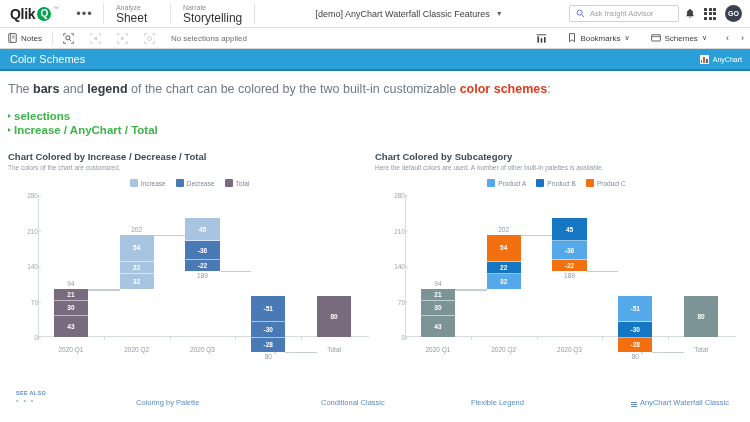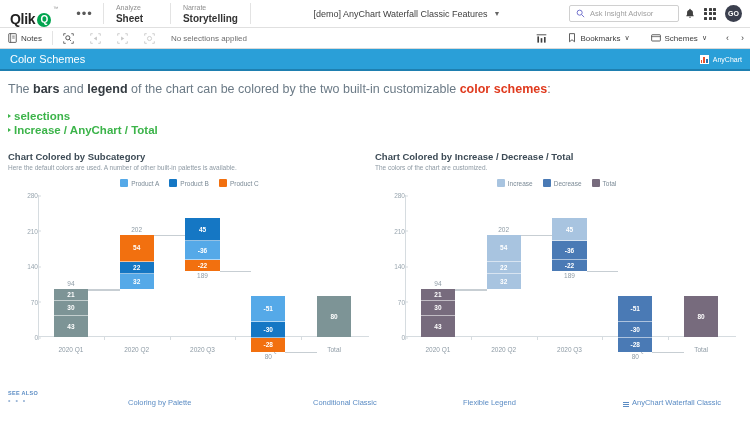--- a/index.html
+++ b/index.html
@@ -13,21 +13,21 @@
   
   .qlik-topbar {
     height: 28px;
     display: flex;
     align-items: stretch;
     background: #ffffff;
     border-bottom: 1px solid #e0e0e0;
     position: relative;
   }
   .q-logo {
-    display: flex; align-items: flex-end;
+    display: flex; align-items: center;
     padding: 0 8px 0 10px;
     gap: 2px;
   }
   .q-logo-text {
     font-size: 14px; font-weight: bold; color: #222;
     letter-spacing: -0.3px;
   }
   .q-logo-badge {
     width: 14px; height: 14px; border-radius: 50%;
     background: #00a54f; color: #fff;
@@ -39,21 +39,21 @@
   .q-dots {
     padding: 0 10px; display: flex; align-items: center;
     color: #595959; font-size: 13px; letter-spacing: 1px;
   }
   .topbar-sep { width: 1px; background: #e3e3e3; margin: 3px 0; }
   .nav-group {
     padding: 2px 12px; display: flex; flex-direction: column;
     justify-content: center; min-width: 66px;
   }
   .nav-group .sub { font-size: 7px; color: #8f8f8f; line-height: 10px; }
-  .nav-group .main { font-size: 10px; color: #333; font-weight: bold; line-height: 11px;}
+  .nav-group .main { font-size: 12px; color: #333; font-weight: normal; line-height: 11px;}
   .doc-title {
     flex: 1; display: flex; align-items: center; justify-content: center;
     font-size: 9px; color: #404040; gap: 6px;
   }
   .doc-title .chev { font-size: 7px; color: #666; }
   .insight-search {
     display: flex; align-items: center; gap: 5px;
     border: 1px solid #d0d0d0; border-radius: 2px;
     height: 17px; width: 110px; padding: 0 6px;
     margin: auto 6px;
@@ -181,21 +181,21 @@
   .bar-total-lbl {
     position: absolute; font-size: 6.5px; color: #8e9ba5;
     text-align: center; transform: translateX(-50%);
   }
   .connector {
     position: absolute; height: 1.5px; background: #c7ced3;
   }
 
   
   .footer {
-    position: absolute; left: 0; right: 0; bottom: 0;
+    position: absolute; left: 8px; right: 0; bottom: 0;
     height: 36px; padding: 4px 8px 0 8px;
     display: flex; align-items: flex-start;
   }
   .see-also {
     font-size: 5.5px; font-weight: bold; color: #5b8cc4;
     letter-spacing: 0.3px; width: 120px;
   }
   .see-also .dots { font-size: 7px; color: #9ab5d6; letter-spacing: 1.5px; margin-top:1px;}
   .footer-links { display: flex; flex: 1; align-items: center; margin-top: 8px;}
   .footer-link {
@@ -354,20 +354,91 @@
     <span>selections</span>
   </div>
   <div class="tocline">
     <span class="tri"></span>
     <span>Increase / AnyChart / Total</span>
   </div>
 
   <div class="panels">
 
     <div class="panel">
+      <div class="panel-title">Chart Colored by Increase / Decrease / Total</div>
+      <div class="panel-sub">The colors of the chart are customized.</div>
+      <div class="chart-wrap">
+        <div class="legend" id="legend1">
+            <div class="legend-item">
+              <span class="legend-swatch" style="background: rgb(168, 196, 224);"></span>
+              <span class="legend-label">Increase</span>
+            </div>
+            <div class="legend-item">
+              <span class="legend-swatch" style="background: rgb(74, 122, 181);"></span>
+              <span class="legend-label">Decrease</span>
+            </div>
+            <div class="legend-item">
+              <span class="legend-swatch" style="background: rgb(119, 107, 125);"></span>
+              <span class="legend-label">Total</span>
+            </div>
+          </div>
+        <div class="plot" id="plot1">
+          <div class="y-axis-line"></div>
+          <div class="x-axis-line"></div>
+        <div class="ytick" style="top: 148px;">0</div>
+            <div class="ytick" style="top: 112.5px;">70</div>
+            <div class="ytick" style="top: 77px;">140</div>
+            <div class="ytick" style="top: 41.5px;">210</div>
+            <div class="ytick" style="top: 6px;">280</div>
+            <div class="xtick" style="left: 62.9px;">2020 Q1</div>
+            <div class="xtickmark" style="left: 30px;"></div>
+            <div class="xtick" style="left: 128.7px;">2020 Q2</div>
+            <div class="xtickmark" style="left: 95.8px;"></div>
+            <div class="xtick" style="left: 194.5px;">2020 Q3</div>
+            <div class="xtickmark" style="left: 161.6px;"></div>
+            <div class="xtick" style="left: 260.3px;">2020 Q4</div>
+            <div class="xtickmark" style="left: 227.4px;"></div>
+            <div class="xtick" style="left: 326.1px;">Total</div>
+            <div class="xtickmark" style="left: 293.2px;"></div>
+            <div class="bar" style="left: 45.792px; top: 100.329px; width: 34.216px; height: 47.6714px;">
+              <div class="seg" style="background: rgb(119, 107, 125); flex: 21 0 0px;">21</div>
+              <div class="seg" style="background: rgb(119, 107, 125); flex: 30 0 0px;">30</div>
+              <div class="seg" style="background: rgb(119, 107, 125); flex: 43 0 0px;">43</div>
+            </div>
+            <div class="bar-total-lbl" style="left: 62.9px; top: 91.3286px;">94</div>
+            <div class="connector" style="left: 80.008px; width: 31.584px; top: 100.329px;"></div>
+            <div class="bar" style="left: 111.592px; top: 45.5571px; width: 34.216px; height: 54.7714px;">
+              <div class="seg" style="background: rgb(168, 196, 224); flex: 54 0 0px;">54</div>
+              <div class="seg" style="background: rgb(168, 196, 224); flex: 22 0 0px;">22</div>
+              <div class="seg" style="background: rgb(168, 196, 224); flex: 32 0 0px;">32</div>
+            </div>
+            <div class="bar-total-lbl" style="left: 128.7px; top: 36.5571px;">202</div>
+            <div class="connector" style="left: 145.808px; width: 31.584px; top: 45.5571px;"></div>
+            <div class="bar" style="left: 177.392px; top: 29.3286px; width: 34.216px; height: 52.2357px;">
+              <div class="seg" style="background: rgb(168, 196, 224); flex: 45 0 0px;">45</div>
+              <div class="seg" style="background: rgb(74, 122, 181); flex: 36 0 0px;">-36</div>
+              <div class="seg" style="background: rgb(74, 122, 181); flex: 22 0 0px;">-22</div>
+            </div>
+            <div class="bar-total-lbl" style="left: 194.5px; top: 82.5643px;">189</div>
+            <div class="connector" style="left: 211.608px; width: 31.584px; top: 81.5643px;"></div>
+            <div class="bar" style="left: 243.192px; top: 107.429px; width: 34.216px; height: 55.2786px;">
+              <div class="seg" style="background: rgb(74, 122, 181); flex: 51 0 0px;">-51</div>
+              <div class="seg" style="background: rgb(74, 122, 181); flex: 30 0 0px;">-30</div>
+              <div class="seg" style="background: rgb(74, 122, 181); flex: 28 0 0px;">-28</div>
+            </div>
+            <div class="bar-total-lbl" style="left: 260.3px; top: 163.707px;">80</div>
+            <div class="connector" style="left: 277.408px; width: 31.584px; top: 162.707px;"></div>
+            <div class="bar" style="left: 308.992px; top: 107.429px; width: 34.216px; height: 40.5714px;">
+              <div class="seg" style="background: rgb(119, 107, 125); flex: 80 0 0px;">80</div>
+            </div>
+          </div>
+      </div>
+    </div>
+
+    <div class="panel">
       <div class="panel-title">Chart Colored by Subcategory</div>
       <div class="panel-sub">Here the default colors are used. A number of other built-in palettes is available.</div>
       <div class="chart-wrap">
         <div class="legend" id="legend0">
             <div class="legend-item">
               <span class="legend-swatch" style="background: rgb(85, 169, 232);"></span>
               <span class="legend-label">Product A</span>
             </div>
             <div class="legend-item">
               <span class="legend-swatch" style="background: rgb(21, 119, 196);"></span>
@@ -423,91 +494,20 @@
               <div class="seg" style="background: rgb(242, 112, 15); flex: 28 0 0px;">-28</div>
             </div>
             <div class="bar-total-lbl" style="left: 260.3px; top: 163.707px;">80</div>
             <div class="connector" style="left: 277.408px; width: 31.584px; top: 162.707px;"></div>
             <div class="bar" style="left: 308.992px; top: 107.429px; width: 34.216px; height: 40.5714px;">
               <div class="seg" style="background: rgb(125, 148, 150); flex: 80 0 0px;">80</div>
             </div>
           </div>
       </div>
     </div>
-
-    <div class="panel">
-      <div class="panel-title">Chart Colored by Increase / Decrease / Total</div>
-      <div class="panel-sub">The colors of the chart are customized.</div>
-      <div class="chart-wrap">
-        <div class="legend" id="legend1">
-            <div class="legend-item">
-              <span class="legend-swatch" style="background: rgb(168, 196, 224);"></span>
-              <span class="legend-label">Increase</span>
-            </div>
-            <div class="legend-item">
-              <span class="legend-swatch" style="background: rgb(74, 122, 181);"></span>
-              <span class="legend-label">Decrease</span>
-            </div>
-            <div class="legend-item">
-              <span class="legend-swatch" style="background: rgb(119, 107, 125);"></span>
-              <span class="legend-label">Total</span>
-            </div>
-          </div>
-        <div class="plot" id="plot1">
-          <div class="y-axis-line"></div>
-          <div class="x-axis-line"></div>
-        <div class="ytick" style="top: 148px;">0</div>
-            <div class="ytick" style="top: 112.5px;">70</div>
-            <div class="ytick" style="top: 77px;">140</div>
-            <div class="ytick" style="top: 41.5px;">210</div>
-            <div class="ytick" style="top: 6px;">280</div>
-            <div class="xtick" style="left: 62.9px;">2020 Q1</div>
-            <div class="xtickmark" style="left: 30px;"></div>
-            <div class="xtick" style="left: 128.7px;">2020 Q2</div>
-            <div class="xtickmark" style="left: 95.8px;"></div>
-            <div class="xtick" style="left: 194.5px;">2020 Q3</div>
-            <div class="xtickmark" style="left: 161.6px;"></div>
-            <div class="xtick" style="left: 260.3px;">2020 Q4</div>
-            <div class="xtickmark" style="left: 227.4px;"></div>
-            <div class="xtick" style="left: 326.1px;">Total</div>
-            <div class="xtickmark" style="left: 293.2px;"></div>
-            <div class="bar" style="left: 45.792px; top: 100.329px; width: 34.216px; height: 47.6714px;">
-              <div class="seg" style="background: rgb(119, 107, 125); flex: 21 0 0px;">21</div>
-              <div class="seg" style="background: rgb(119, 107, 125); flex: 30 0 0px;">30</div>
-              <div class="seg" style="background: rgb(119, 107, 125); flex: 43 0 0px;">43</div>
-            </div>
-            <div class="bar-total-lbl" style="left: 62.9px; top: 91.3286px;">94</div>
-            <div class="connector" style="left: 80.008px; width: 31.584px; top: 100.329px;"></div>
-            <div class="bar" style="left: 111.592px; top: 45.5571px; width: 34.216px; height: 54.7714px;">
-              <div class="seg" style="background: rgb(168, 196, 224); flex: 54 0 0px;">54</div>
-              <div class="seg" style="background: rgb(168, 196, 224); flex: 22 0 0px;">22</div>
-              <div class="seg" style="background: rgb(168, 196, 224); flex: 32 0 0px;">32</div>
-            </div>
-            <div class="bar-total-lbl" style="left: 128.7px; top: 36.5571px;">202</div>
-            <div class="connector" style="left: 145.808px; width: 31.584px; top: 45.5571px;"></div>
-            <div class="bar" style="left: 177.392px; top: 29.3286px; width: 34.216px; height: 52.2357px;">
-              <div class="seg" style="background: rgb(168, 196, 224); flex: 45 0 0px;">45</div>
-              <div class="seg" style="background: rgb(74, 122, 181); flex: 36 0 0px;">-36</div>
-              <div class="seg" style="background: rgb(74, 122, 181); flex: 22 0 0px;">-22</div>
-            </div>
-            <div class="bar-total-lbl" style="left: 194.5px; top: 82.5643px;">189</div>
-            <div class="connector" style="left: 211.608px; width: 31.584px; top: 81.5643px;"></div>
-            <div class="bar" style="left: 243.192px; top: 107.429px; width: 34.216px; height: 55.2786px;">
-              <div class="seg" style="background: rgb(74, 122, 181); flex: 51 0 0px;">-51</div>
-              <div class="seg" style="background: rgb(74, 122, 181); flex: 30 0 0px;">-30</div>
-              <div class="seg" style="background: rgb(74, 122, 181); flex: 28 0 0px;">-28</div>
-            </div>
-            <div class="bar-total-lbl" style="left: 260.3px; top: 163.707px;">80</div>
-            <div class="connector" style="left: 277.408px; width: 31.584px; top: 162.707px;"></div>
-            <div class="bar" style="left: 308.992px; top: 107.429px; width: 34.216px; height: 40.5714px;">
-              <div class="seg" style="background: rgb(119, 107, 125); flex: 80 0 0px;">80</div>
-            </div>
-          </div>
-      </div>
-    </div>
   </div>
 </div>
 
 <div class="footer">
   <div class="see-also">
     <div>SEE ALSO</div>
     <div class="dots">• • •</div>
   </div>
   <div class="footer-links">
     <a class="footer-link fl1">Coloring by Palette</a>

